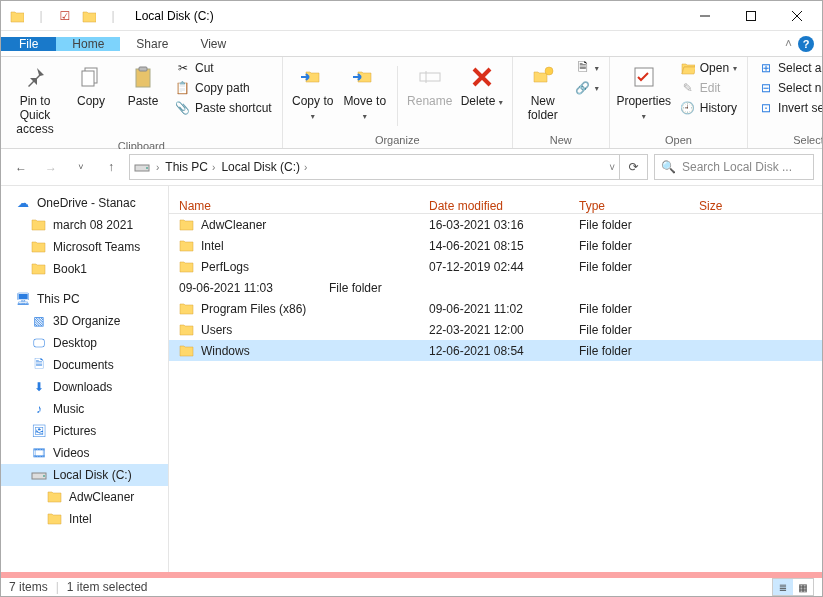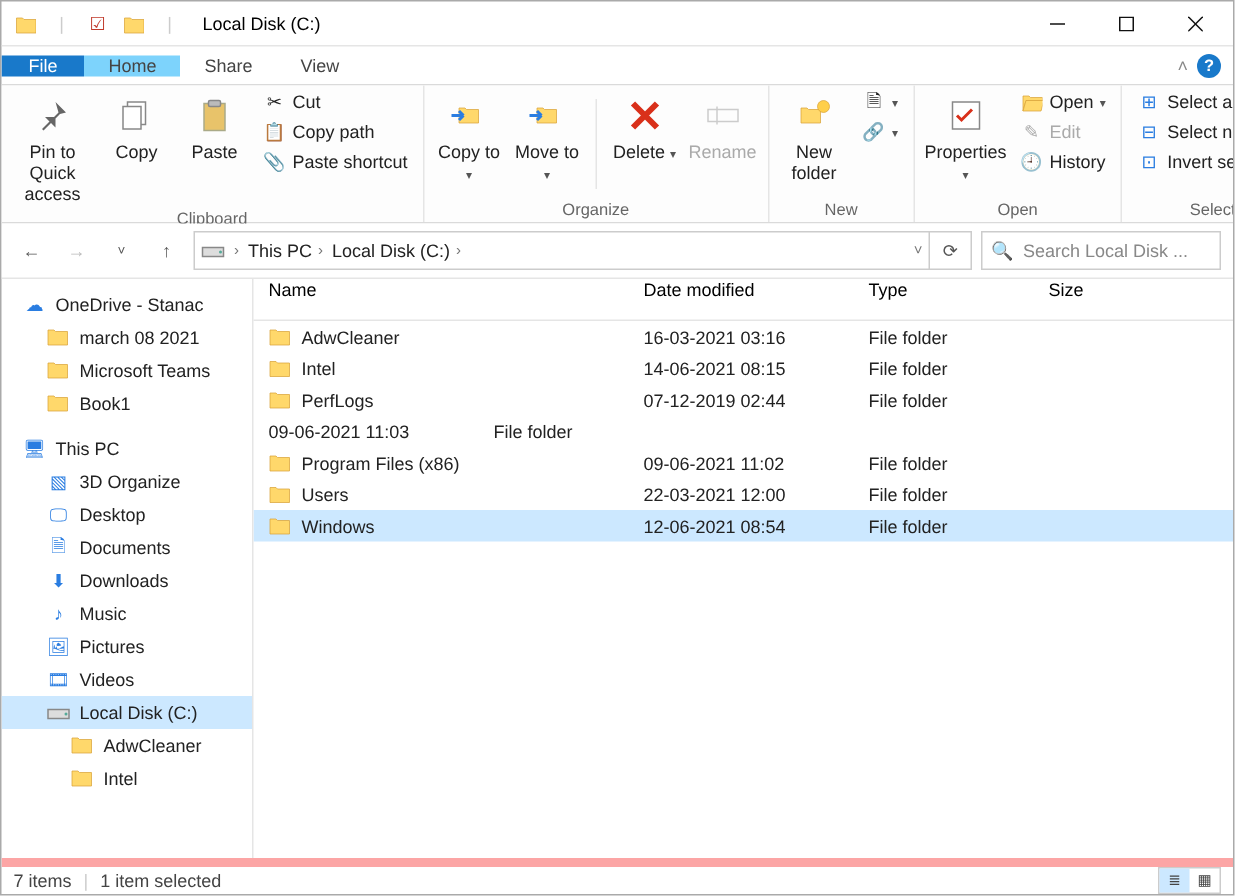--- a/index.html
+++ b/index.html
@@ -37,21 +37,21 @@
 .refresh-box { width: 28px; height: 26px; border: 1px solid #ccc; border-left: none; display: flex; align-items: center; justify-content: center; color: #555; }
 .search-box { width: 160px; height: 26px; border: 1px solid #ccc; display: flex; align-items: center; gap: 6px; padding: 0 6px; color: #888; }
 .main { flex: 1; display: flex; min-height: 0; border-top: 1px solid #e5e5e5; }
 .tree { width: 168px; border-right: 1px solid #e5e5e5; overflow: hidden; padding-top: 6px; }
 .tree-item { display: flex; align-items: center; gap: 6px; padding: 2px 4px 2px 14px; color: #222; height: 22px; white-space: nowrap; }
 .tree-item.indent1 { padding-left: 30px; }
 .tree-item.indent2 { padding-left: 46px; }
 .tree-item.selected { background: #cce8ff; }
 .ticon { width: 16px; height: 16px; display: inline-flex; align-items: center; justify-content: center; }
 .list { flex: 1; display: flex; flex-direction: column; }
-.cols { display: flex; border-bottom: 1px solid #e5e5e5; color: #000000; height: 28px; align-items: flex-start; }
+.cols { display: flex; border-bottom: 1px solid #e5e5e5; color: #c2410c; height: 28px; align-items: flex-end; }
 .col { padding: 0 10px; }
 .c-name { width: 250px; }
 .c-date { width: 150px; }
 .c-type { width: 120px; }
 .c-size { width: 80px; }
 .rows { flex: 1; overflow: auto; }
 .row { display: flex; align-items: center; height: 21px; }
 .row.selected { background: #cce8ff; }
 .row .cell { padding: 0 10px; color: #222; }
 .row .c-name { display: flex; align-items: center; gap: 6px; }
@@ -188,36 +188,36 @@
       <div class="big-btn narrow">
         <span class="big-icon">
             <svg width="28" height="24" viewBox="0 0 28 24">
               <use href="#folder" transform="translate(6 4)"></use>
               <path d="M2 12h8m0 0l-3-3m3 3l-3 3" stroke="#2a7de1" fill="none" stroke-width="2"></path>
             </svg>
           </span>
         <span><span>Move to</span> <span class="drop-caret">▾</span></span>
       </div>
       <div class="sep-v"></div>
-      <div class="big-btn narrow">
-        <span class="big-icon">
-            <svg width="24" height="24" viewBox="0 0 24 24">
-              <path d="M4 4L20 20M20 4L4 20" stroke="#d9301a" stroke-width="4"></path>
-            </svg>
-          </span>
-        <span><span>Delete</span> <span class="drop-caret">▾</span></span>
-      </div>
       <div class="big-btn narrow" style="color:#aaa">
         <span class="big-icon">
             <svg width="24" height="24" viewBox="0 0 24 24">
               <rect x="2" y="8" width="20" height="8" fill="none" stroke="#ccc"></rect>
               <line x1="8" y1="6" x2="8" y2="18" stroke="#ccc"></line>
             </svg>
           </span>
         <span>Rename</span>
+      </div>
+      <div class="big-btn narrow">
+        <span class="big-icon">
+            <svg width="24" height="24" viewBox="0 0 24 24">
+              <path d="M4 4L20 20M20 4L4 20" stroke="#d9301a" stroke-width="4"></path>
+            </svg>
+          </span>
+        <span><span>Delete</span> <span class="drop-caret">▾</span></span>
       </div>
     </div>
     <div class="group-label">Organize</div>
   </div>
 
   <div class="group">
     <div class="group-body">
       <div class="big-btn narrow">
         <span class="big-icon">
             <svg width="28" height="24" viewBox="0 0 28 24">

